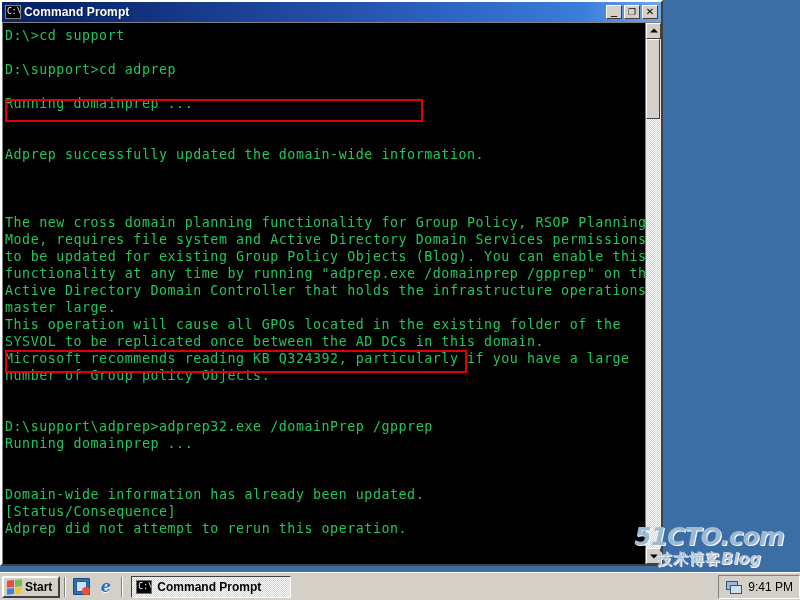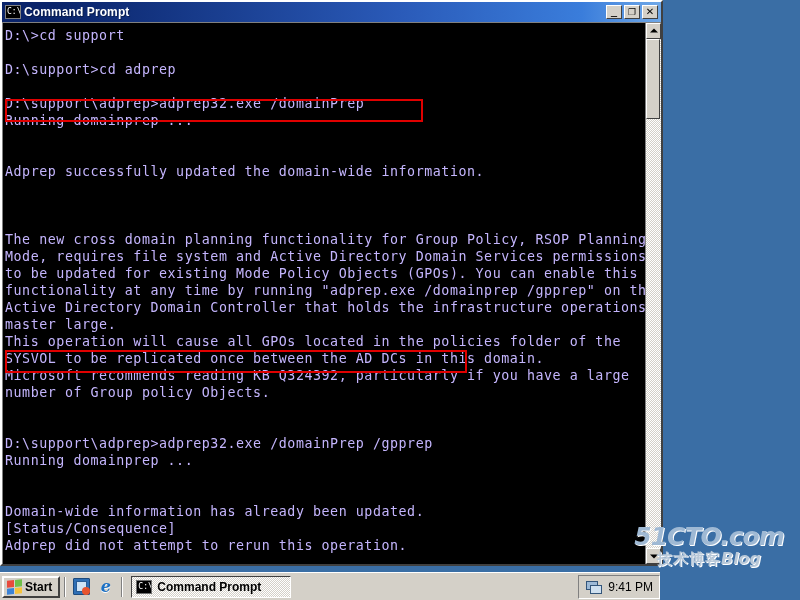--- a/index.html
+++ b/index.html
@@ -118,21 +118,21 @@
     position: relative;
     overflow: hidden;
     padding: 4px 0 0 2px;
   }
 
   .cline {
     font-family: "DejaVu Sans Mono", monospace;
     font-size: 13.3px;
     line-height: 17px;
     height: 17px;
-    color: #c4b5fd;
+    color: #22c55e;
     white-space: pre;
     letter-spacing: 0.55px;
   }
   .cline.blank { color: transparent; }
 
   
   .redbox {
     position: absolute;
     border: 2px solid #e00000;
     pointer-events: none;
@@ -222,21 +222,21 @@
   #watermark .wm-sub .blog {
     font-size: 16px;
     font-style: italic;
     letter-spacing: 0;
   }
 
   
   #taskbar {
     position: absolute;
     left: 0; bottom: 0;
-    width: 660px;
+    width: 800px;
     height: 28px;
     background: #d4d0c8;
     border-top: 1px solid #ffffff;
     display: flex;
     align-items: center;
     padding: 1px 0 1px 2px;
   }
 
   #start-button {
     height: 22px;
@@ -435,35 +435,34 @@
 
   <div class="client">
 
     <div id="console-screen">
 
       <div id="console-lines">
           <div class="cline">D:\&gt;cd support</div>
           <div class="cline blank">&nbsp;</div>
           <div class="cline">D:\support&gt;cd adprep</div>
           <div class="cline blank">&nbsp;</div>
-          <div class="cline">D:\support\adprep&gt;adprep32.exe /domainPrep</div>
           <div class="cline">Running domainprep ...</div>
           <div class="cline blank">&nbsp;</div>
           <div class="cline blank">&nbsp;</div>
           <div class="cline">Adprep successfully updated the domain-wide information.</div>
           <div class="cline blank">&nbsp;</div>
           <div class="cline blank">&nbsp;</div>
           <div class="cline blank">&nbsp;</div>
           <div class="cline">The new cross domain planning functionality for Group Policy, RSOP Planning</div>
           <div class="cline">Mode, requires file system and Active Directory Domain Services permissions</div>
-          <div class="cline">to be updated for existing Mode Policy Objects (GPOs). You can enable this</div>
+          <div class="cline">to be updated for existing Group Policy Objects (Blog). You can enable this</div>
           <div class="cline">functionality at any time by running "adprep.exe /domainprep /gpprep" on the</div>
           <div class="cline">Active Directory Domain Controller that holds the infrastructure operations</div>
           <div class="cline">master large.</div>
-          <div class="cline">This operation will cause all GPOs located in the policies folder of the</div>
+          <div class="cline">This operation will cause all GPOs located in the existing folder of the</div>
           <div class="cline">SYSVOL to be replicated once between the AD DCs in this domain.</div>
           <div class="cline">Microsoft recommends reading KB Q324392, particularly if you have a large</div>
           <div class="cline">number of Group policy Objects.</div>
           <div class="cline blank">&nbsp;</div>
           <div class="cline blank">&nbsp;</div>
           <div class="cline">D:\support\adprep&gt;adprep32.exe /domainPrep /gpprep</div>
           <div class="cline">Running domainprep ...</div>
           <div class="cline blank">&nbsp;</div>
           <div class="cline blank">&nbsp;</div>
           <div class="cline">Domain-wide information has already been updated.</div>

